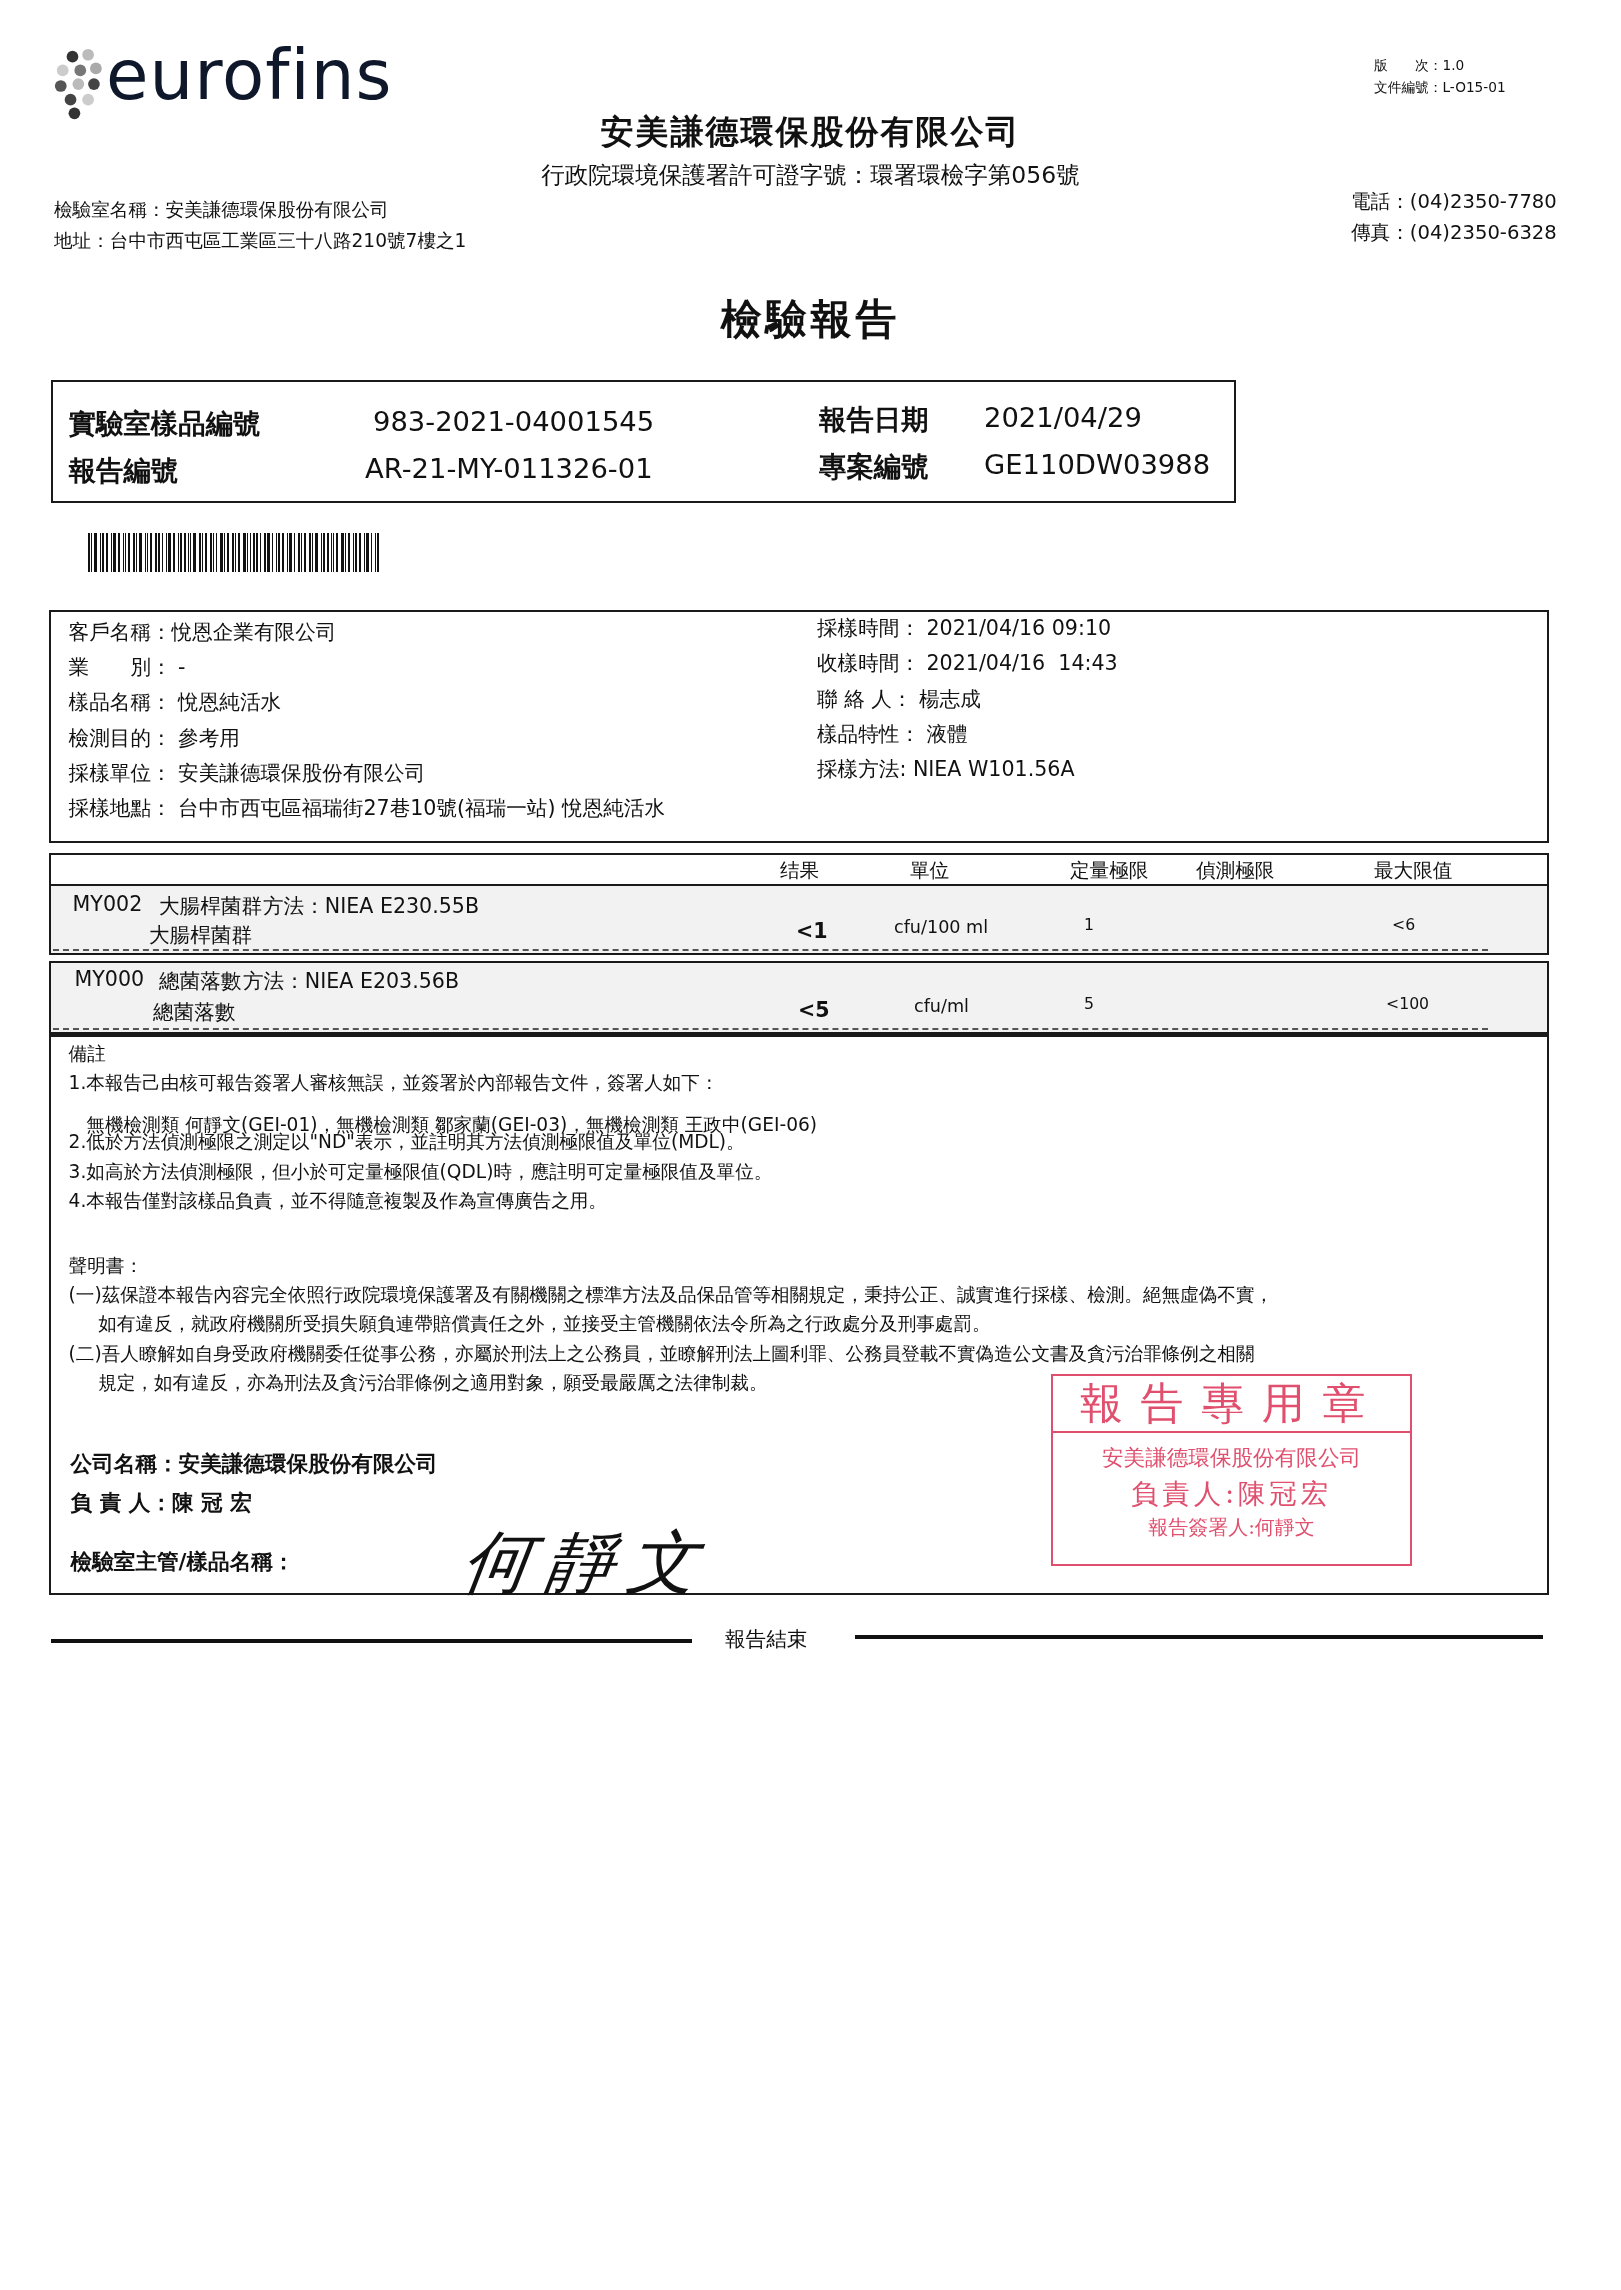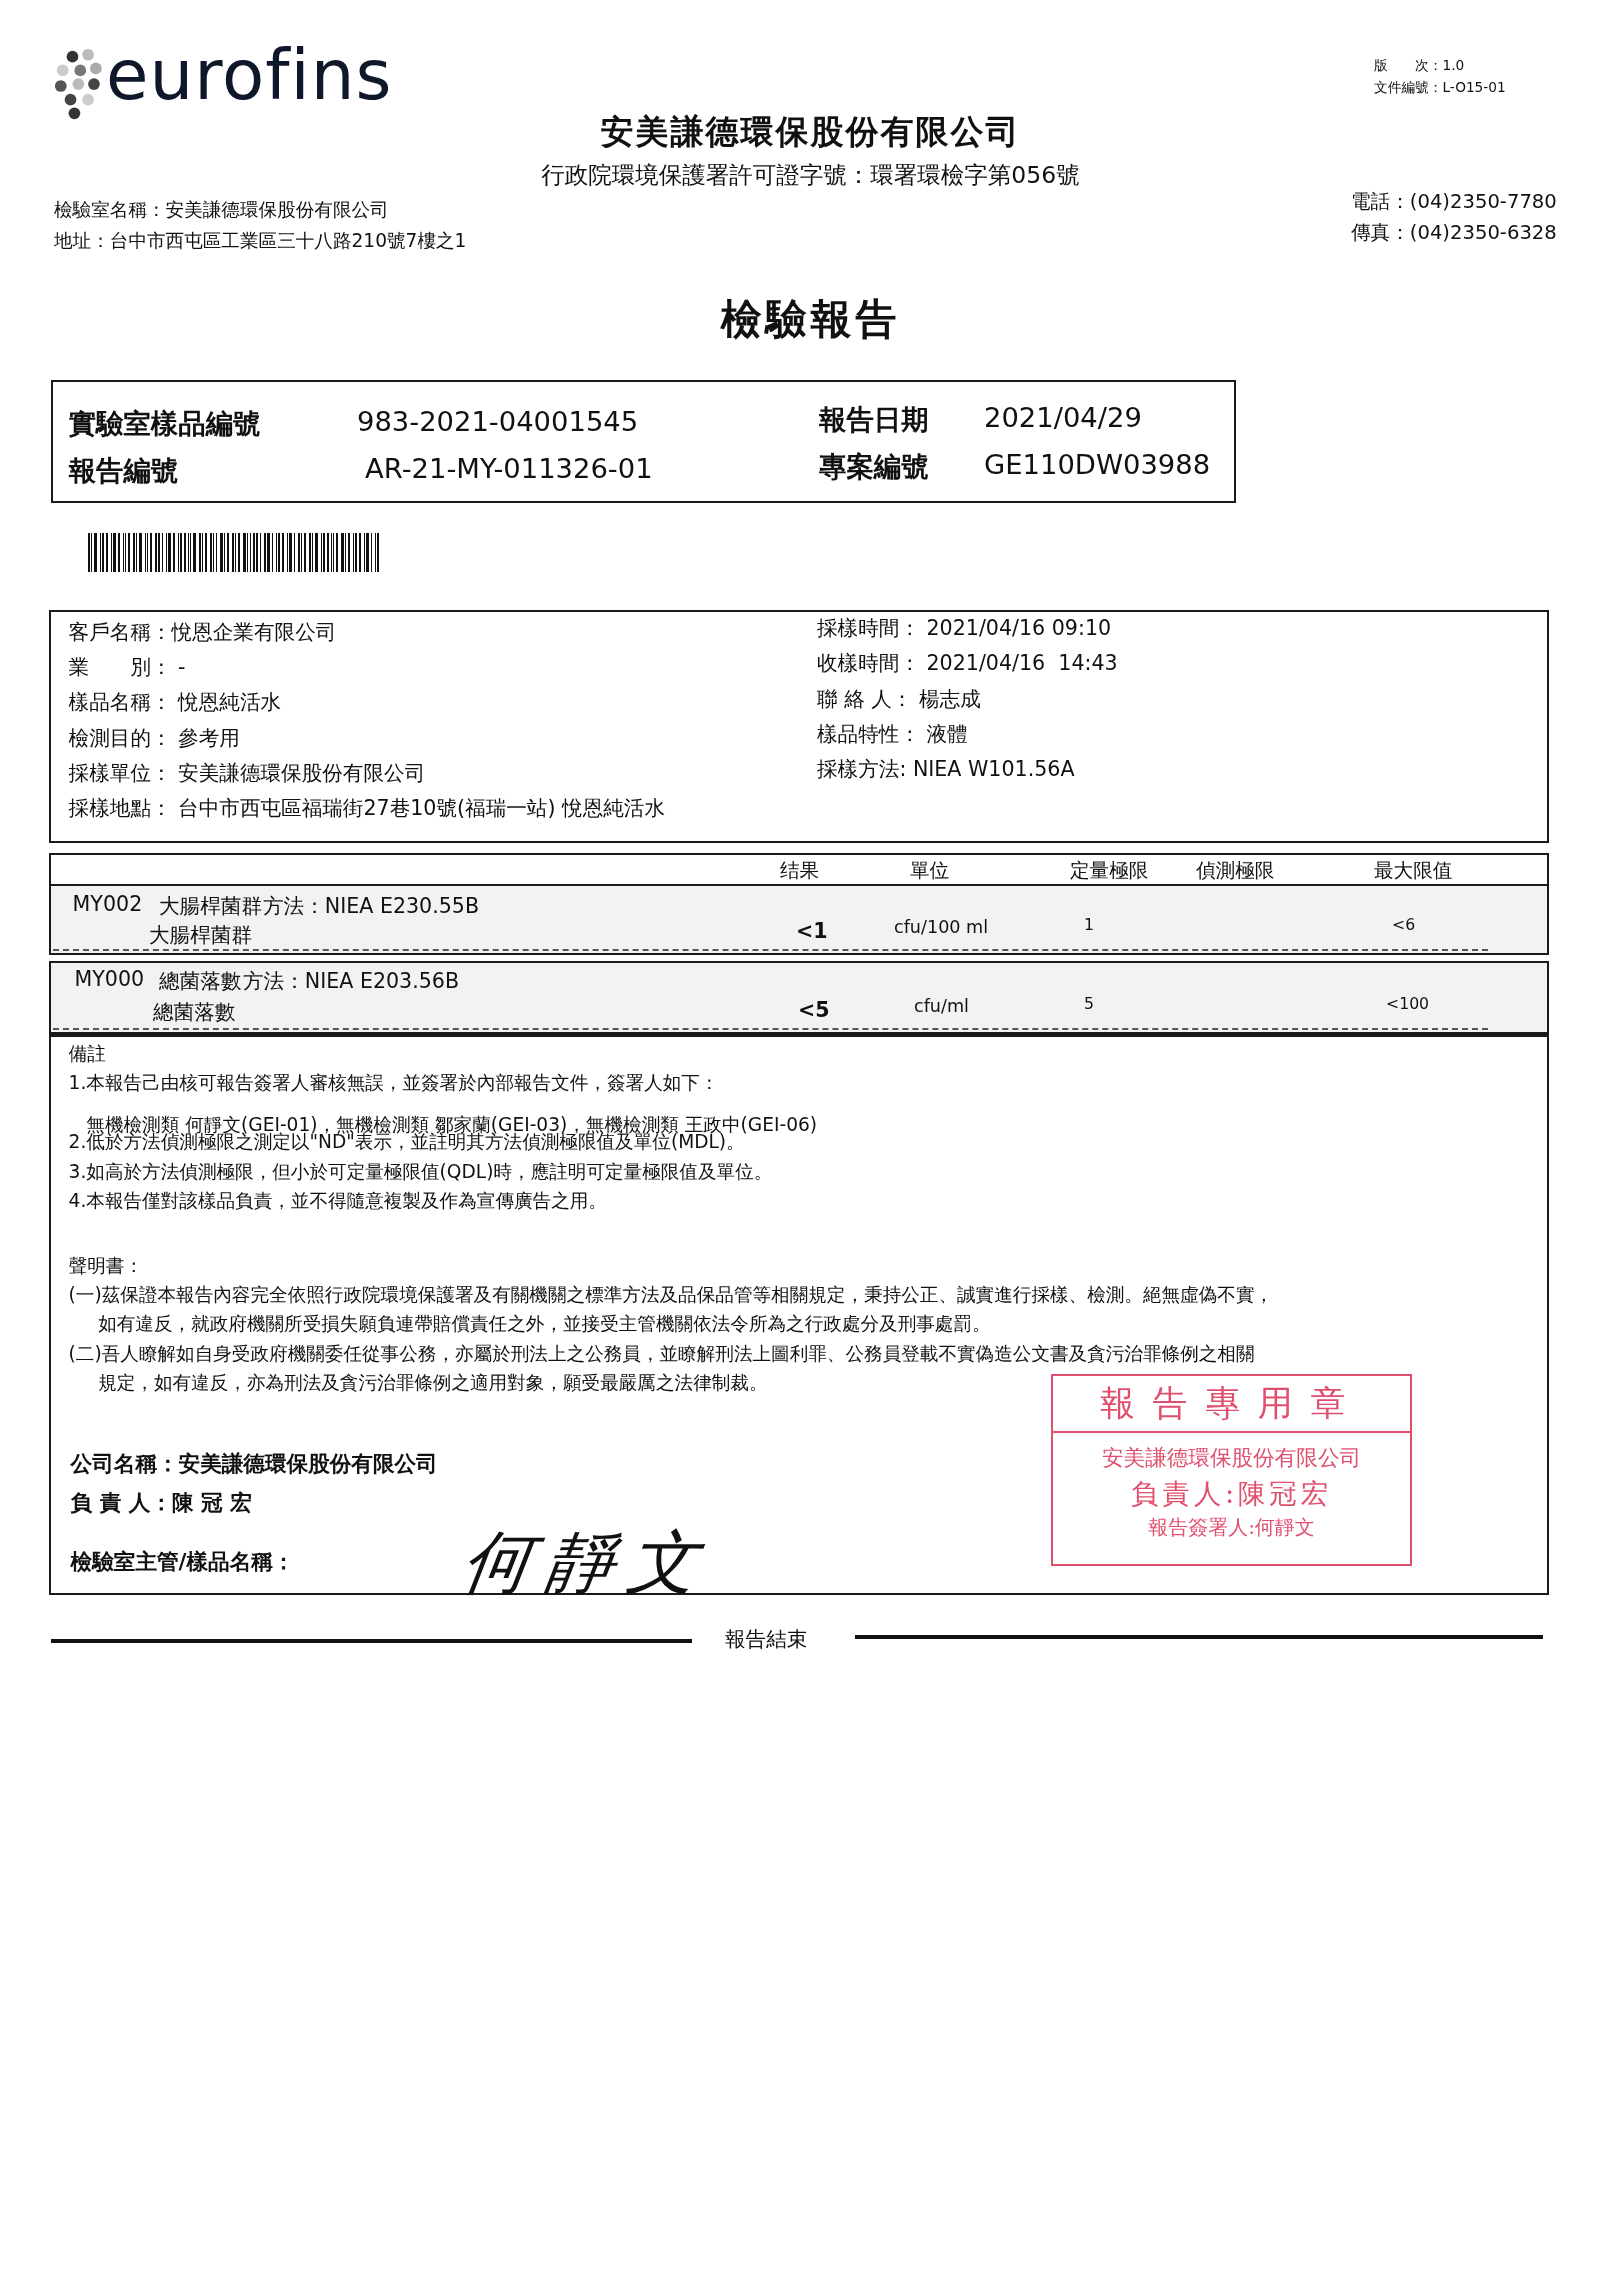--- a/index.html
+++ b/index.html
@@ -35,21 +35,21 @@
   .row2 { top: 961px; height: 73px; }
   .rtxt { position: absolute; font-size: 20.6px; white-space: pre; }
   .dash { position: absolute; left: 2px; right: 59px; bottom: 2px; border-bottom: 2px dashed #555; }
 
   .notesbox { left: 49px; top: 1034px; width: 1500px; height: 561px; border-top-width: 3.9px; }
   .note { position: absolute; font-size: 18.6px; white-space: pre; }
   .sig-label { position: absolute; font-size: 21.6px; font-weight: bold; white-space: pre; }
   .signature { position: absolute; left: 412px; top: 480px; font-family: "DejaVu Serif", serif; font-size: 69px; font-style: italic; letter-spacing: 13.7px; color: #111; transform: skewX(-8deg); }
 
   .stamp { left: 1051px; top: 1374px; width: 361px; height: 192px; border: 2.9px solid #e0506e; box-sizing: border-box; color: #e0506e; font-family: "DejaVu Serif", serif; }
-  .stamp-top { height: 55px; border-bottom: 2.9px solid #e0506e; font-size: 35px; text-align: center; letter-spacing: 17.6px; line-height: 55px; }
+  .stamp-top { height: 55px; border-bottom: 2.9px solid #e0506e; font-size: 43px; text-align: center; letter-spacing: 17.6px; line-height: 55px; }
   .stamp-line { text-align: center; white-space: nowrap; }
 
   .endline { top: 1639px; height: 3.9px; background: #111; }
   .end-text { left: 725px; top: 1625px; font-size: 20.6px; }
 </style>
 </head>
 <body>
 
 <svg class="abs logo-dots" viewBox="0 0 84 84">
   <circle cx="22" cy="12" r="6" fill="#333"></circle>
@@ -76,21 +76,21 @@
   <div>地址：台中市西屯區工業區三十八路210號7樓之1</div>
 </div>
 <div class="abs contact">
   <div>電話：(04)2350-7780</div>
   <div>傳真：(04)2350-6328</div>
 </div>
 <div class="abs report-title">檢驗報告</div>
 
 <div class="abs box idbox">
   <div class="idrow" style="left:15.7px;top:23.5px;"><span class="lbl">實驗室樣品編號</span></div>
-  <div class="idrow" style="left:304px;top:23.5px;"><span>983-2021-04001545</span></div>
+  <div class="idrow" style="left:320px;top:23.5px;"><span>983-2021-04001545</span></div>
   <div class="idrow" style="left:15.7px;top:71px;"><span class="lbl">報告編號</span></div>
   <div class="idrow" style="left:312px;top:71px;"><span>AR-21-MY-011326-01</span></div>
   <div class="idrow" style="left:766px;top:19.6px;"><span class="lbl">報告日期</span></div>
   <div class="idrow" style="left:931px;top:19.6px;"><span>2021/04/29</span></div>
   <div class="idrow" style="left:766px;top:67px;"><span class="lbl">專案編號</span></div>
   <div class="idrow" style="left:931px;top:67px;"><span>GE110DW03988</span></div>
 </div>
 
 <div class="abs barcode" id="barcode">
     <span style="width: 2px; margin-right: 1px;"></span>

